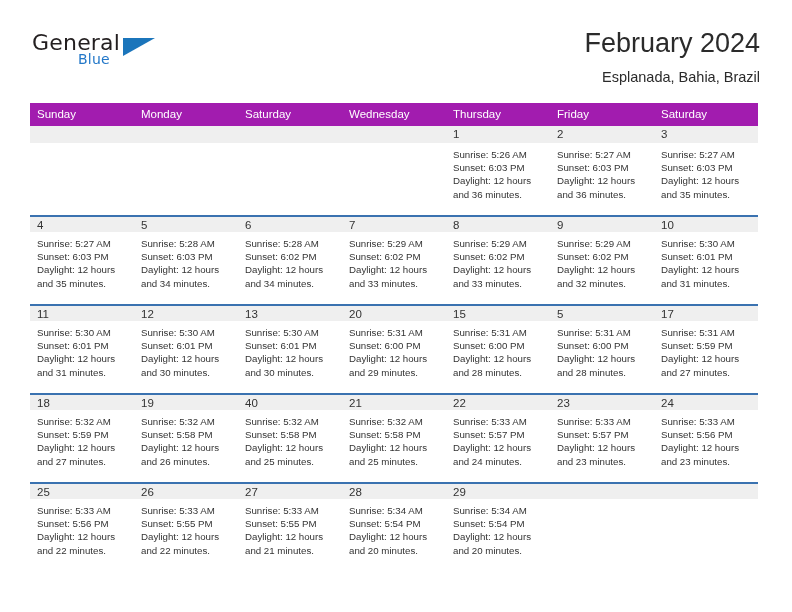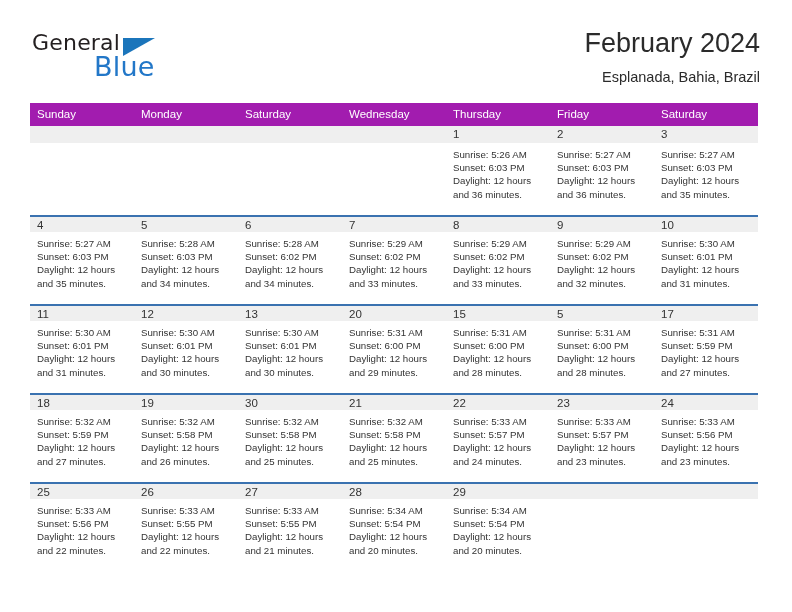--- a/index.html
+++ b/index.html
@@ -43,23 +43,23 @@
     top: 0px;
     font-size: 22px;
     letter-spacing: 0.2px;
     color: #231f20;
     font-family: "DejaVu Sans", sans-serif;
     font-weight: 400;
     text-align: center;
   }
   .brand-blue {
     position: absolute;
-    left: 64px;
+    left: 48px;
     top: 21px;
-    font-size: 27px;
+    font-size: 14px;
     letter-spacing: 0.2px;
     color: #2277c8;
     font-family: "DejaVu Sans", sans-serif;
     font-weight: 400;
   }
   .brand-tri {
     position: absolute;
     left: 93px;
     top: 8px;
     width: 0;
@@ -377,21 +377,21 @@
             <div class="cell">
               <div class="daynum-band">19</div>
               <div class="info">Sunrise: 5:32 AM
 Sunset: 5:58 PM
 Daylight: 12 hours
 and 26 minutes.</div>
             </div>
           </td>
           <td>
             <div class="cell">
-              <div class="daynum-band">30</div>
+              <div class="daynum-band">40</div>
               <div class="info">Sunrise: 5:32 AM
 Sunset: 5:58 PM
 Daylight: 12 hours
 and 25 minutes.</div>
             </div>
           </td>
           <td>
             <div class="cell">
               <div class="daynum-band">21</div>
               <div class="info">Sunrise: 5:32 AM

